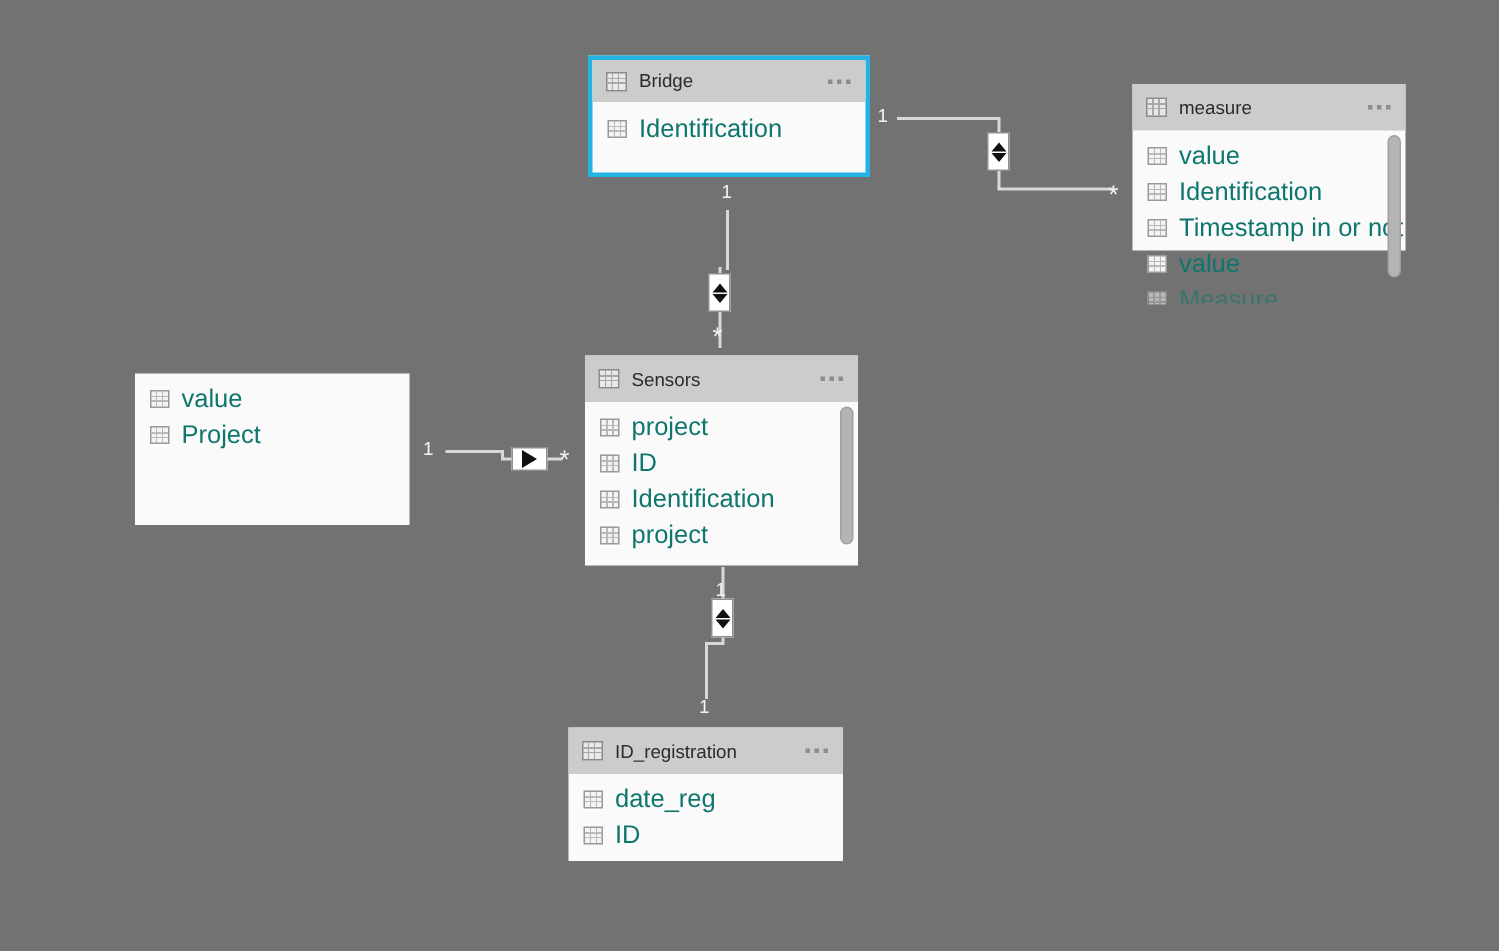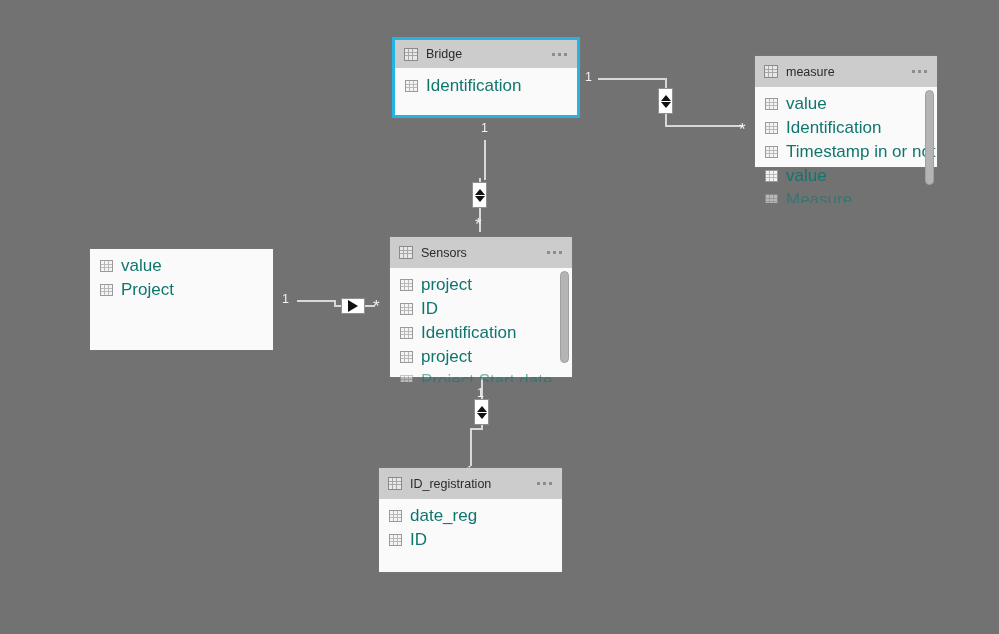--- a/index.html
+++ b/index.html
@@ -314,29 +314,25 @@
         <span class="fld-label">ID</span>
       </div>
       <div class="fld">
         <span class="gicon"></span>
         <span class="fld-label">Identification</span>
       </div>
       <div class="fld">
         <span class="gicon"></span>
         <span class="fld-label">project</span>
       </div>
-      <div class="fld clipped">
-        <span class="gicon"></span>
-        <span class="fld-label">Project Start date</span>
-      </div>
       <div class="vscroll" style="top:3px; height:92px;"></div>
     </div>
   </div>
 
-  <div class="tbl" style="left:379px; top:468px; width:183px; height:104px;">
+  <div class="tbl" style="left:379px; top:485px; width:183px; height:89px;">
     <div class="tbl-head">
       <span class="gicon hdr"></span>
       <span class="tbl-title">ID_registration</span>
       <span class="dots">
           <i></i>
           <i></i>
           <i></i>
         </span>
     </div>
     <div class="tbl-body" style="height:70px; padding-top:5px;">

